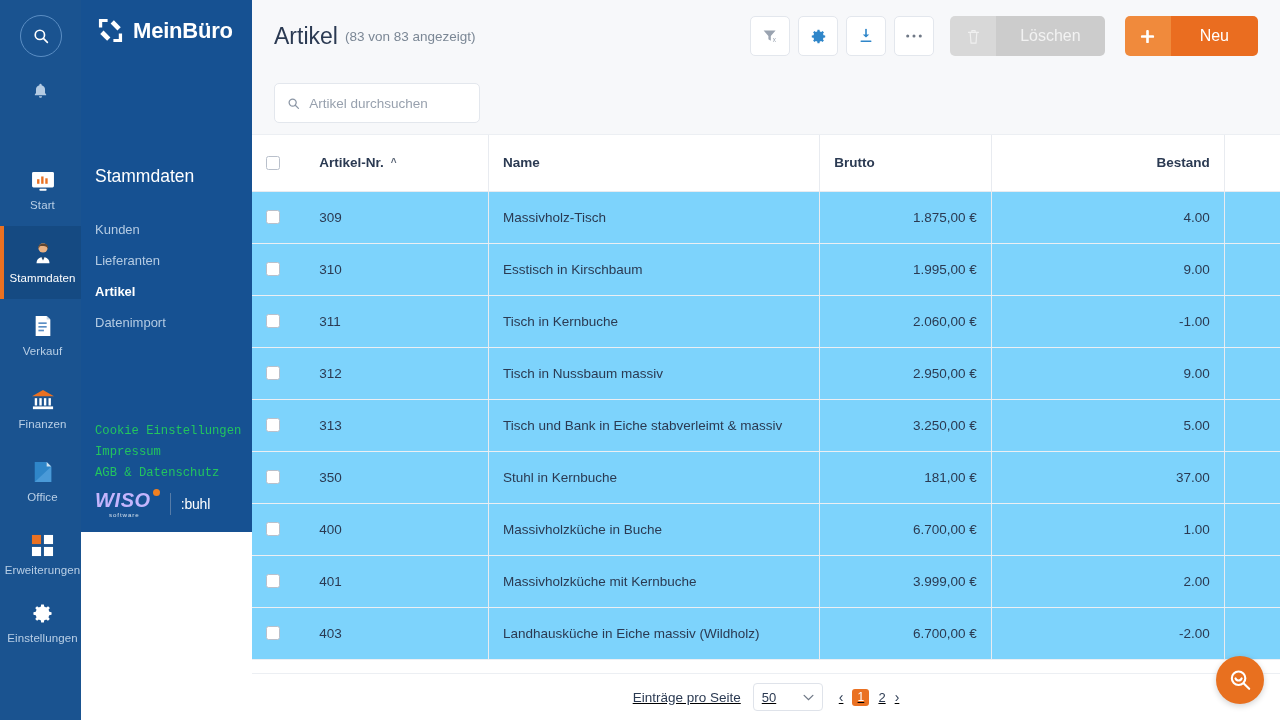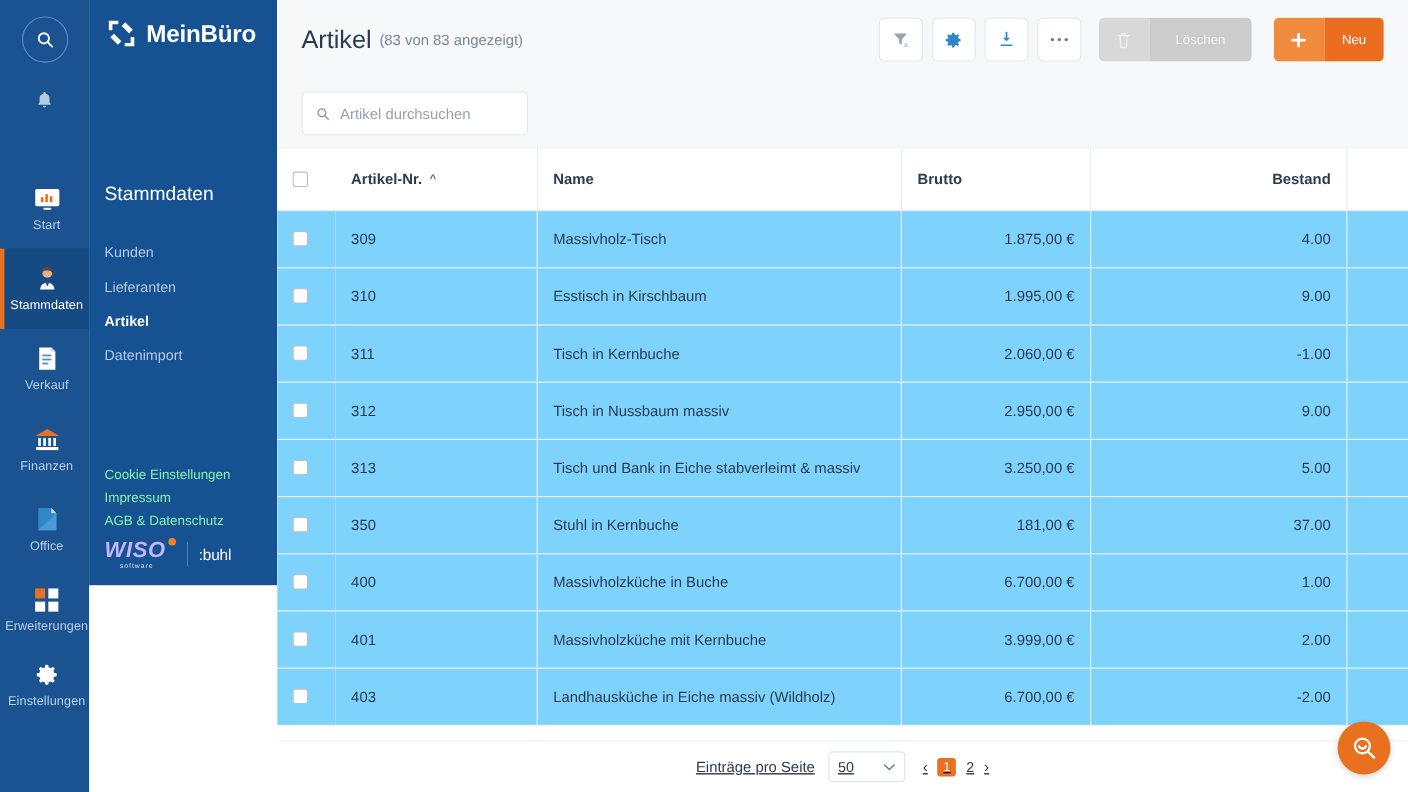--- a/index.html
+++ b/index.html
@@ -65,22 +65,22 @@
   }
   .nav { margin-top: 27px; display: flex; flex-direction: column; }
   .nav-item {
     padding: 0 0 0 14px; height: 31px; line-height: 31px;
     font-size: 13px; color: #b4cbe3; cursor: pointer;
   }
   .nav-item.active { color: #ffffff; font-weight: bold; }
   .side-spacer { flex: 1 1 auto; }
   .legal { padding-left: 14px; padding-bottom: 6px; }
   .legal a {
-    display: block; font-size: 12.2px; color: #86efac;
-    text-decoration: none; line-height: 21px; cursor: pointer;
+    display: block; font-size: 12.2px; color: #22c55e;
+    text-decoration: none; line-height: 21px; cursor: pointer; font-family: Liberation Mono, monospace;
   }
   .logos { padding-left: 14px; padding-bottom: 14px; display: flex; align-items: center; gap: 10px; }
   .wiso { display: flex; flex-direction: column; align-items: flex-start; line-height: 1; }
   .wiso-top { display: flex; align-items: flex-start; }
   .wiso-word { font-size: 20px; font-weight: bold; color: #c4b5fd; letter-spacing: .6px; font-style: italic; }
   .wiso-dot { width: 7px; height: 7px; border-radius: 50%; background: #f08021; margin-left: 2px; margin-top: -1px;}
   .wiso-sub { font-size: 6.2px; color: #d6e2ee; letter-spacing: .9px; margin-top: 2px; margin-left: 14px;}
   .divider-v { width: 1px; height: 22px; background: #567ca8; }
   .buhl { font-size: 14px; color: #fff; letter-spacing: -.2px; }
 
@@ -92,26 +92,26 @@
   .page-count { font-size: 13.5px; color: #7b8795; margin-left: 7px; }
   .topbar-spacer { flex: 1 1 auto; }
   .tb-actions { display: flex; align-items: center; gap: 8px; }
   .icon-btn {
     width: 40px; height: 40px; border-radius: 5px;
     background: #fff; border: 1px solid #e3e7ed;
     display: flex; align-items: center; justify-content: center; cursor: pointer;
   }
   .split-btn { display: flex; border-radius: 5px; overflow: hidden; cursor: default; margin-left: 8px;}
   .split-icon { width: 46px; height: 40px; display: flex; align-items: center; justify-content: center; }
-  .split-label { height: 40px; display: flex; align-items: center; padding: 0 24px; font-size: 12px; }
+  .split-label { height: 40px; display: flex; align-items: center; padding: 0 24px; font-size: 16px; }
   .btn-delete .split-icon { background: #d8d8d8; }
   .btn-delete .split-label { background: #cccccc; color: #f2f2f2; }
   .btn-new { margin-left: 12px; }
   .btn-new .split-icon { background: #f08a3c; }
-  .btn-new .split-label { background: #ea6d20; color: #ffffff; padding: 0 16px;}
+  .btn-new .split-label { background: #ea6d20; color: #ffffff; padding: 0 29px;}
 
   .searchrow { height: 62px; padding-left: 22px; display: flex; align-items: center; background:#f7f8fa; }
   .searchbox {
     width: 206px; height: 40px; background: #fff;
     border: 1px solid #e3e7ed; border-radius: 5px;
     display: flex; align-items: center; gap: 9px; padding: 0 12px;
   }
   .searchbox input {
     border: 0; outline: 0; font-size: 13.5px; color: #5a6475;
     font-family: inherit; background: transparent; width: 100%;

